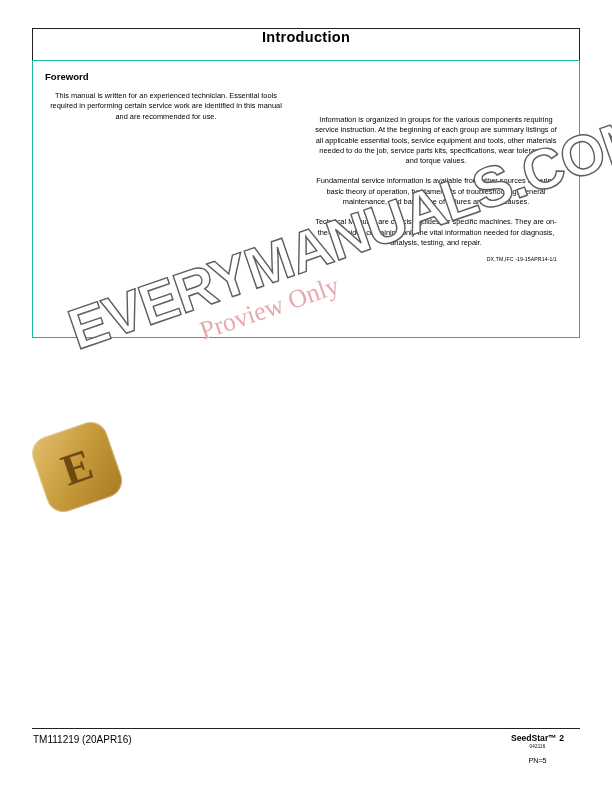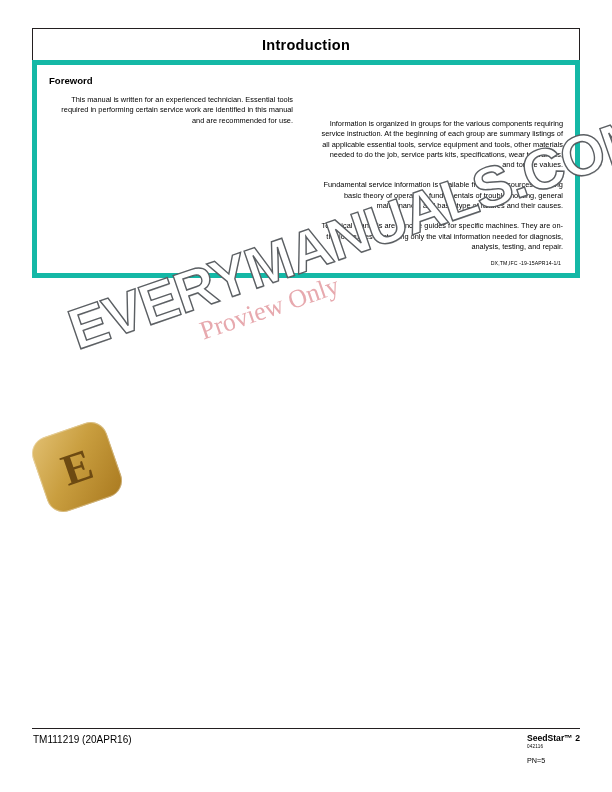--- a/index.html
+++ b/index.html
@@ -27,37 +27,37 @@
   .title-box {
     position: absolute;
     left: 32px;
     top: 28px;
     width: 548px;
     height: 32px;
     border: 1px solid #231f20;
     border-bottom: none;
     box-sizing: border-box;
     display: flex;
-    align-items: center;
+    align-items: flex-start;
     justify-content: center;
   }
   .title-box .title {
     font-size: 14.5px;
     font-weight: bold;
     letter-spacing: 0.3px;
   }
 
   
   .body-box {
     position: absolute;
     left: 32px;
     top: 60px;
     width: 548px;
-    height: 218px;
-    border: 5px solid #14b8a6;
+    height: 278px;
+    border: 1px solid #14b8a6;
     box-sizing: border-box;
     padding: 8px 10px 6px 10px;
   }
   .foreword-heading {
     font-size: 9.6px;
     font-weight: bold;
     margin: 2px 0 9px 2px;
   }
   .cols {
     position: relative;
@@ -65,21 +65,21 @@
     gap: 24px;
   }
   .col {
     width: 246px;
     position: relative;
   }
   .col p {
     margin: 0 0 10px 0;
     font-size: 7.4px;
     line-height: 10.3px;
-    text-align: right;
+    text-align: center;
   }
   .col-right {
     padding-top: 24px;
   }
 
   
   .safety-para {
     position: relative;
     padding-left: 0;
   }
@@ -169,23 +169,23 @@
     background: #231f20;
   }
   .footer-left {
     position: absolute;
     left: 33px;
     top: 734px;
     font-size: 10px;
   }
   .footer-right {
     position: absolute;
-    right: 32px;
+    right: 48px;
     top: 733px;
-    text-align: left;
+    text-align: center;
   }
   .footer-right .mach {
     font-size: 8.6px;
     font-weight: bold;
   }
   .footer-right .code {
     font-size: 4.6px;
     margin-top: 1px;
     letter-spacing: 0.2px;
   }

